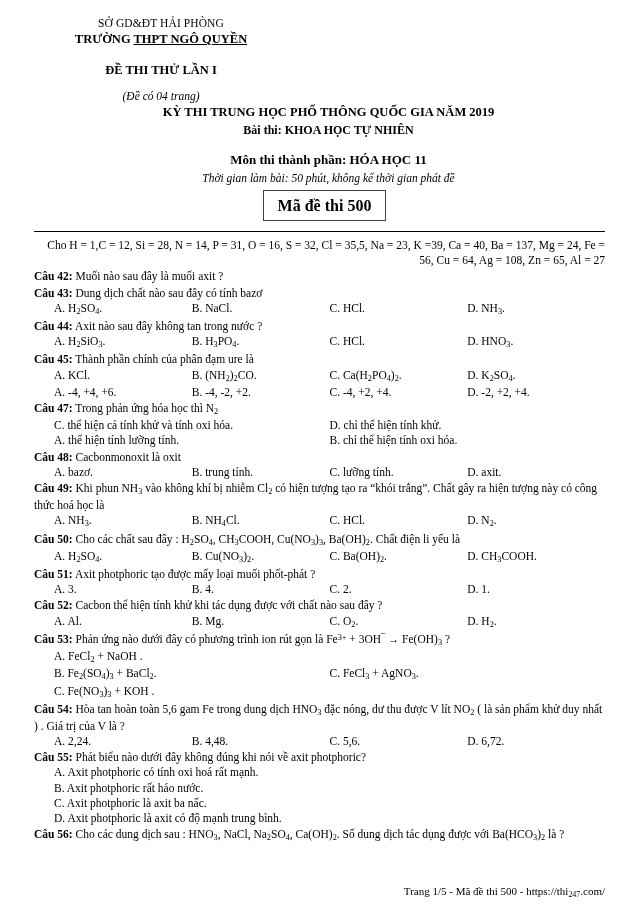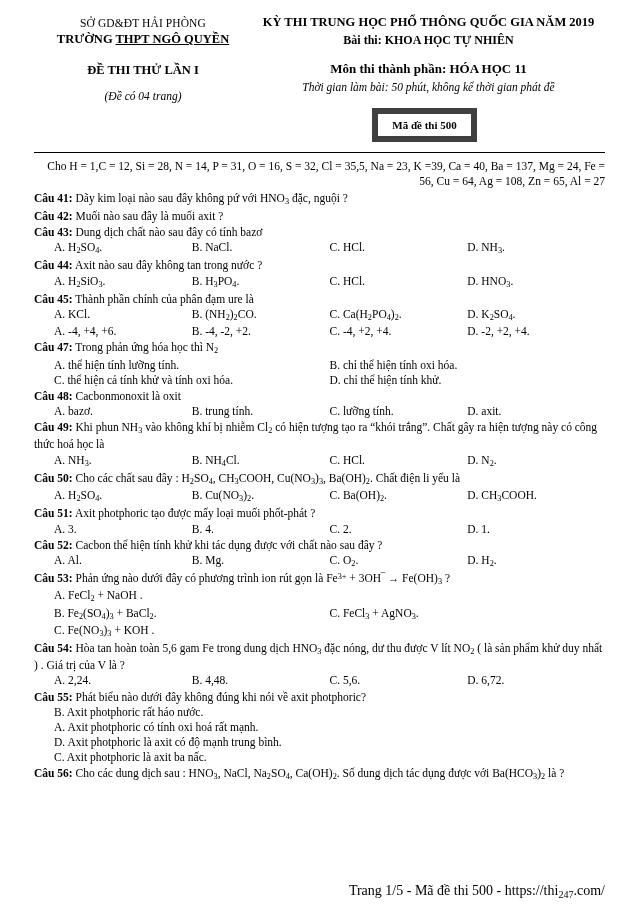--- a/index.html
+++ b/index.html
@@ -20,21 +20,22 @@
     position: relative;
     width: 639px;
     height: 911px;
     padding: 0;
     box-sizing: border-box;
   }
 
   
   .header {
     display: flex;
-    padding: 14px 34px 0 34px;
+    flex-direction: column;
+    padding: 14px 34px 0 52px;
     box-sizing: border-box;
   }
   .header-left {
     width: 218px;
     text-align: center;
     padding-top: 2px;
   }
   .header-right {
     flex: 1;
     text-align: center;
@@ -74,25 +75,25 @@
     font-size: 13px;
     margin-top: 12px;
   }
   .hr-line4 {
     font-style: italic;
     font-size: 11.5px;
     margin-top: 3px;
   }
   .code-box {
     display: inline-block;
-    border: 6px solid #404040;
+    border: 1px solid #404040;
     padding: 4px 14px;
     font-weight: bold;
-    font-size: 11px;
-    margin-top: 12px;
+    font-size: 16px;
+    margin-top: 4px;
   }
   .code-wrap {
     text-align: center;
     padding-right: 8px;
   }
 
   
   .rule {
     border: none;
     border-top: 1px solid #000;
@@ -144,21 +145,21 @@
     vertical-align: -0.28em;
   }
   sup {
     font-size: 0.72em;
     vertical-align: 0.42em;
   }
   .footer {
     position: absolute;
     bottom: 10px;
     right: 34px;
-    font-size: 14px;
+    font-size: 11px;
   }
 </style>
 </head>
 <body>
 
 <div class="page">
 
   <div class="header">
     <div class="header-left">
       <div class="hl-line1">SỞ GD&amp;ĐT HẢI PHÒNG</div>
@@ -176,24 +177,20 @@
       </div>
     </div>
   </div>
 
   <hr class="rule">
 
   <div class="content">
 
     <div class="atomic">Cho H = 1,C = 12,  Si = 28, N = 14, P = 31, O = 16, S = 32, Cl = 35,5, Na = 23, K =39, Ca = 40, Ba = 137, Mg = 24, Fe = 56, Cu = 64, Ag = 108, Zn = 65, Al = 27</div>
 
-    <div class="q">
-      <span class="q-label">Câu 41:</span>
-      <span class="q-stem">Dãy kim loại nào sau đây không pứ với HNO<sub>3</sub> đặc, nguội ?</span>
-    </div>
 
     <div class="q">
       <span class="q-label">Câu 42:</span>
       <span class="q-stem">Muối nào sau đây là muối axit ?</span>
     </div>
 
     <div class="q">
       <span class="q-label">Câu 43:</span>
       <span class="q-stem">Dung dịch chất nào sau đây có tính bazơ</span>
     </div>
@@ -231,26 +228,26 @@
       <span class="opt">B. -4, -2, +2.</span>
       <span class="opt">C. -4, +2, +4.</span>
       <span class="opt">D. -2, +2, +4.</span>
     </div>
 
     <div class="q">
       <span class="q-label">Câu 47:</span>
       <span class="q-stem">Trong phản ứng hóa học thì N<sub>2</sub></span>
     </div>
     <div class="opt-two-col">
+      <span class="opt">C. thể hiện cả tính khử và tính oxi hóa.</span>
+      <span class="opt">D. chỉ thể hiện tính khử.</span>
+    </div>
+    <div class="opt-two-col">
       <span class="opt">A. thể hiện tính lưỡng tính.</span>
       <span class="opt">B. chỉ thể hiện tính oxi hóa.</span>
-    </div>
-    <div class="opt-two-col">
-      <span class="opt">C. thể hiện cả tính khử và tính oxi hóa.</span>
-      <span class="opt">D. chỉ thể hiện tính khử.</span>
     </div>
 
     <div class="q">
       <span class="q-label">Câu 48:</span>
       <span class="q-stem">Cacbonmonoxit là oxit</span>
     </div>
     <div class="opts-row opts-4">
       <span class="opt">A. bazơ.</span>
       <span class="opt">B. trung tính.</span>
       <span class="opt">C. lưỡng tính.</span>
@@ -323,24 +320,24 @@
       <span class="opt">B. 4,48.</span>
       <span class="opt">C. 5,6.</span>
       <span class="opt">D. 6,72.</span>
     </div>
 
     <div class="q">
       <span class="q-label">Câu 55:</span>
       <span class="q-stem">Phát biểu nào dưới đây không đúng khi nói về axit photphoric?</span>
     </div>
     <div class="opt-stack">
+      <span class="opt">A. Axit photphoric có tính oxi hoá rất mạnh.</span>
       <span class="opt">B. Axit photphoric rất háo nước.</span>
-      <span class="opt">A. Axit photphoric có tính oxi hoá rất mạnh.</span>
+      <span class="opt">C. Axit photphoric là axit ba nấc.</span>
       <span class="opt">D. Axit photphoric là axit có độ mạnh trung bình.</span>
-      <span class="opt">C. Axit photphoric là axit ba nấc.</span>
     </div>
 
     <div class="q">
       <span class="q-label">Câu 56:</span>
       <span class="q-stem">Cho các dung dịch sau : HNO<sub>3</sub>, NaCl, Na<sub>2</sub>SO<sub>4</sub>, Ca(OH)<sub>2</sub>. Số dung dịch tác dụng được với Ba(HCO<sub>3</sub>)<sub>2</sub> là ?</span>
     </div>
 
   </div>
 
   <div class="footer">Trang 1/5 - Mã đề thi 500 - https://thi<sub>247</sub>.com/</div>

